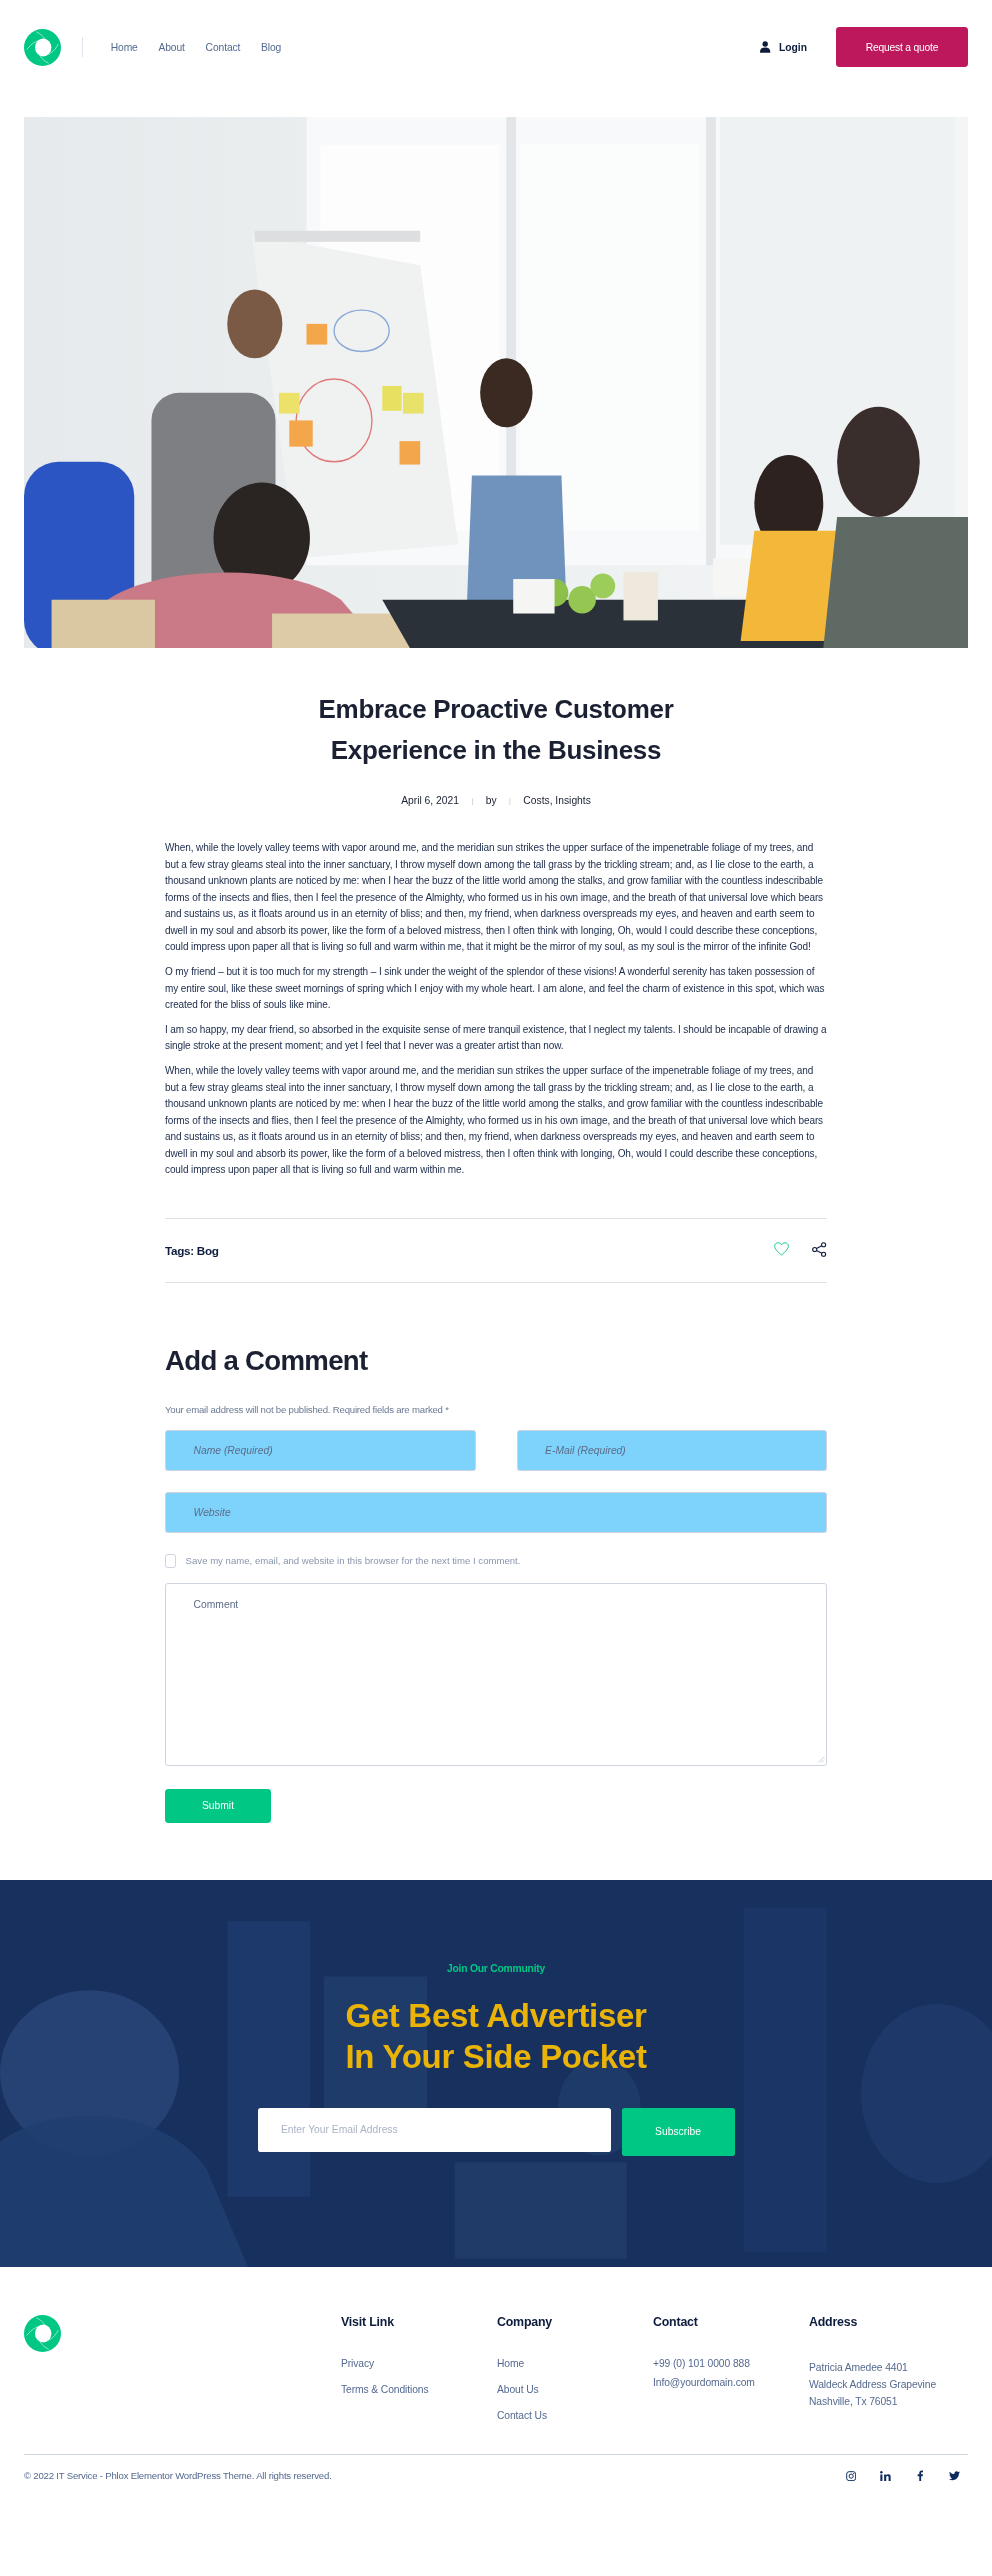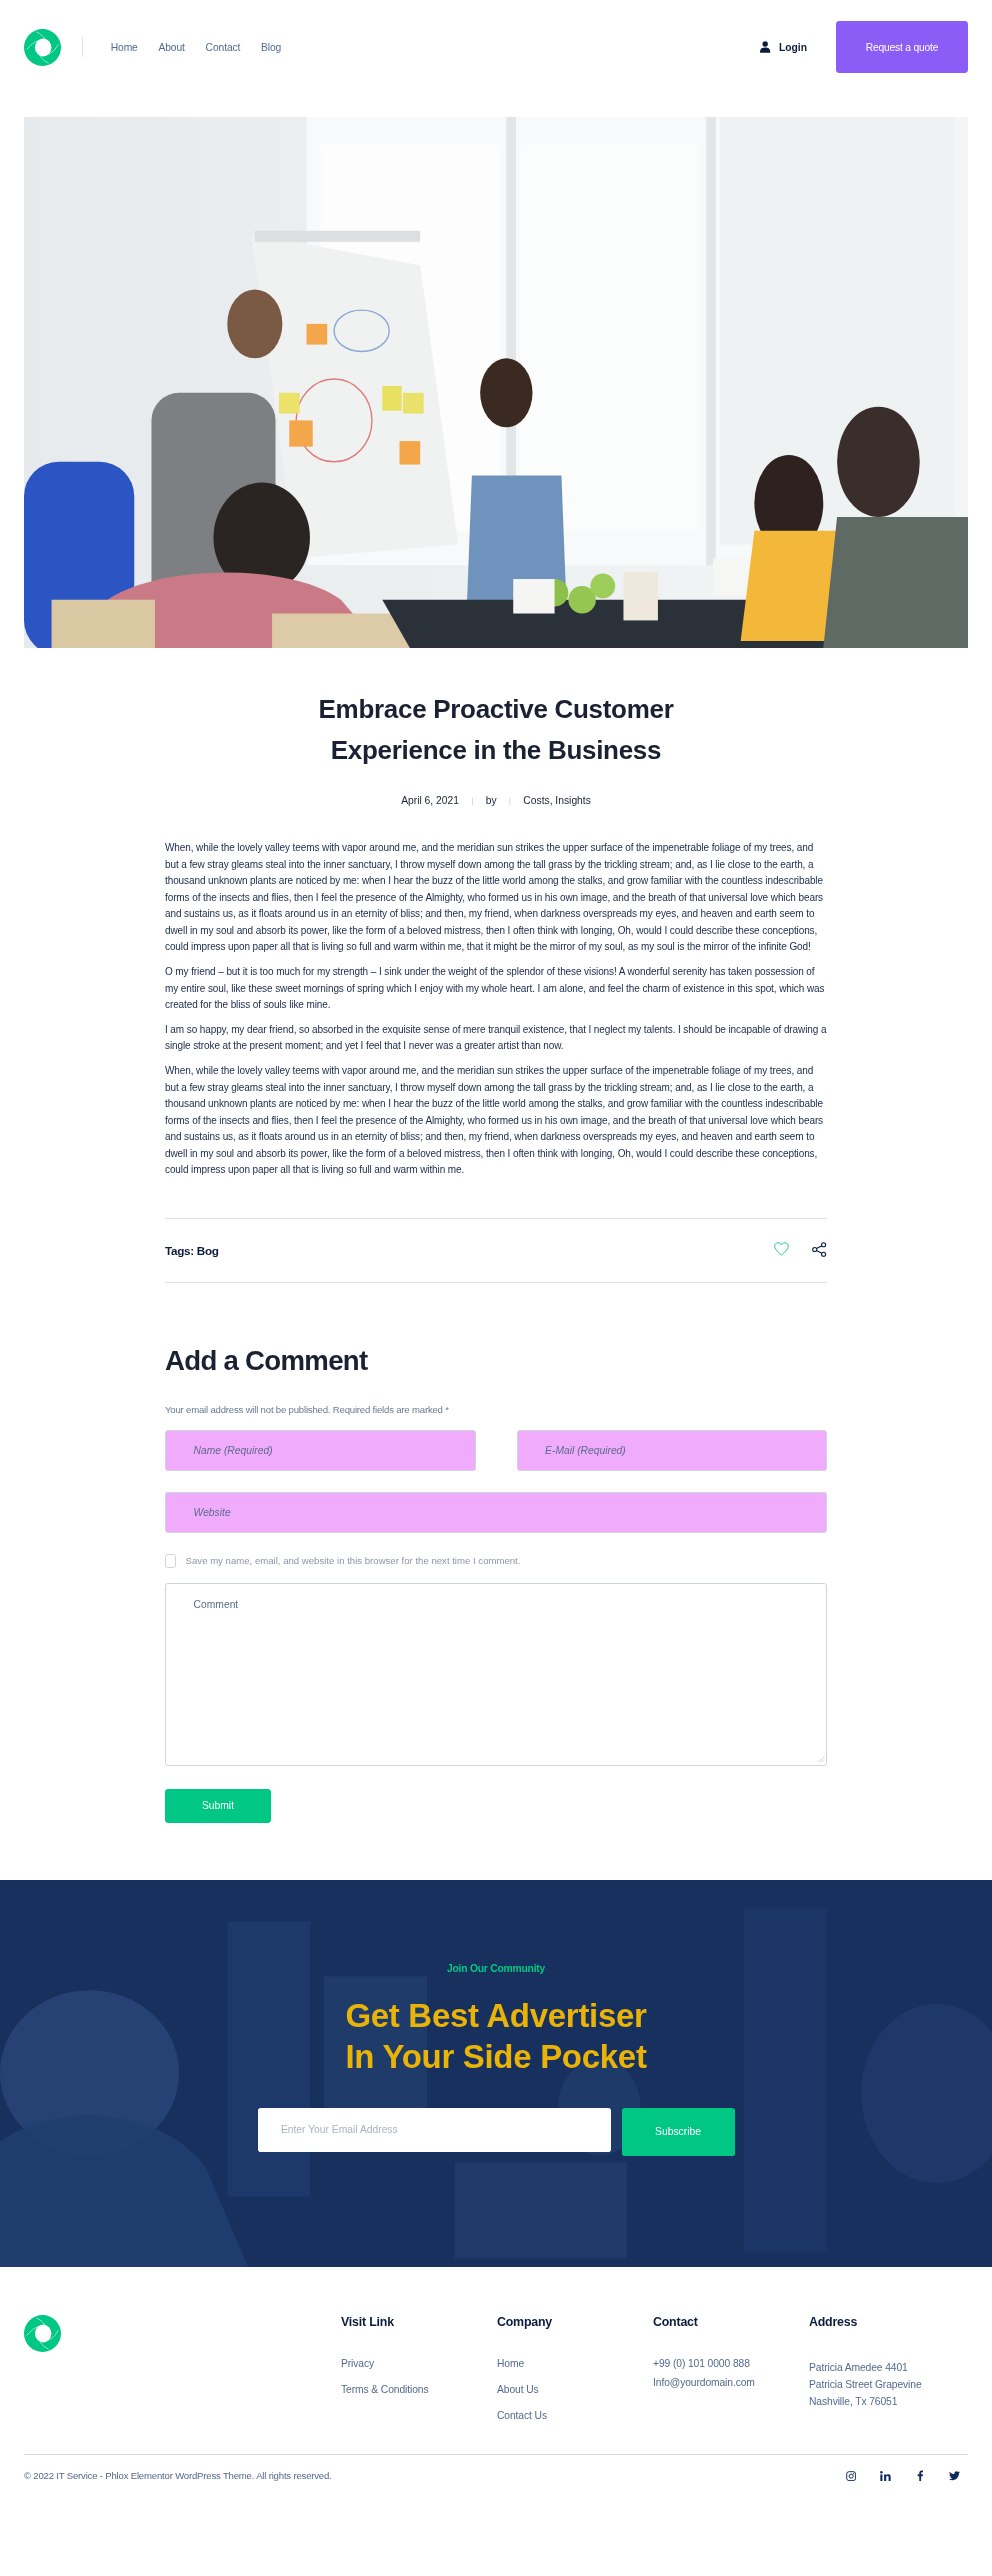--- a/index.html
+++ b/index.html
@@ -8,21 +8,21 @@
 
   
   .header { height: 94px; display: flex; align-items: center; padding: 0 24px; position: relative; }
   .logo { width: 37px; height: 37px; display: inline-block; }
   .logo-divider { width: 1.4px; height: 20.7px; background: #dfe3ea; margin: 0 27.6px 0 20.7px; }
   .nav { display: flex; gap: 0; }
   .nav a { color: #54698f; font-size: 10.3px; text-decoration: none; margin-right: 20.7px; letter-spacing: -0.1px; }
   .header-right { margin-left: auto; display: flex; align-items: center; }
   .login { display: flex; align-items: center; font-weight: bold; font-size: 10.3px; color: #0d1c3d; margin-right: 29px; }
   .login svg { margin-right: 8.3px; }
-  .quote-btn { background: #8b5cf6; color: #fff; font-size: 10.3px; border-radius: 3.4px; width: 132px; height: 52px; display: flex; align-items: center; justify-content: center; letter-spacing: -0.2px; }
+  .quote-btn { background: #be185d; color: #fff; font-size: 10.3px; border-radius: 3.4px; width: 132px; height: 40px; display: flex; align-items: center; justify-content: center; letter-spacing: -0.2px; }
 
   
   .hero { margin: 23.4px 24px 0; height: 531px; position: relative; overflow: hidden; background: #e7ecef; }
   .hero svg { width: 100%; height: 100%; display: block; }
 
   
   .article { width: 662px; margin: 0 auto; }
   .post-title { text-align: center; font-size: 26px; line-height: 41px; font-weight: bold; color: #1b2133; margin-top: 41px; letter-spacing: -0.3px; }
   .post-meta { text-align: center; font-size: 10.3px; color: #1b2133; margin-top: 24px; }
   .post-meta .sep { color: #b9c0cc; font-size: 6.9px; margin: 0 9.6px; vertical-align: 1.4px; }
@@ -30,21 +30,21 @@
   .post-body p { margin-bottom: 8.3px; letter-spacing: -0.1px; }
 
   .tags-bar { margin-top: 39px; border-top: 0.7px solid #dde1e7; border-bottom: 0.7px solid #dde1e7; height: 65px; display: flex; align-items: center; gap: 15px; }
   .tags-label { font-weight: bold; font-size: 11.7px; color: #0d1c3d; letter-spacing: -0.3px; }
   .tags-actions { margin-left: auto; display: flex; align-items: center; gap: 23.4px; }
 
   
   .comment-title { font-size: 27.6px; font-weight: bold; color: #1b2133; margin-top: 62px; letter-spacing: -0.7px; }
   .comment-note { font-size: 9.6px; color: #6a7a93; margin-top: 27.6px; letter-spacing: -0.2px; }
   .row2 { display: flex; gap: 41px; margin-top: 15px; }
-  .field { height: 41px; border: 0.7px solid #cdd3df; border-radius: 2.8px; padding: 0 27.6px; display: flex; align-items: center; font-style: italic; color: #5c6c8a; font-size: 10.3px; background: #f0abfc; }
+  .field { height: 41px; border: 0.7px solid #cdd3df; border-radius: 2.8px; padding: 0 27.6px; display: flex; align-items: center; font-style: italic; color: #5c6c8a; font-size: 10.3px; background: #7dd3fc; }
   .field.half { flex: 1; }
   .field.full { margin-top: 20.7px; }
   .checkbox-row { display: flex; align-items: center; margin-top: 20.7px; font-size: 9.6px; color: #8a96ac; }
   .checkbox { width: 11px; height: 13.8px; border: 0.7px solid #cdd3df; border-radius: 2.8px; margin-right: 9.6px; }
   .textarea { margin-top: 15px; height: 183px; border: 0.7px solid #cdd3df; border-radius: 2.8px; padding: 15px 27.6px; font-size: 10.3px; color: #5c6c8a; position: relative; }
   .resize-handle { position: absolute; right: 1.4px; bottom: 1.4px; width: 6.9px; height: 6.9px; }
   .submit-btn { margin-top: 23.4px; width: 106px; height: 34px; background: #00c884; color: #fff; border-radius: 3.4px; display: flex; align-items: center; justify-content: center; font-size: 10.3px; text-align: center; }
 
   
   .newsletter { margin-top: 57px; height: 387px; position: relative; overflow: hidden; background: #16305f; }
@@ -285,21 +285,21 @@
         <h4>Contact</h4>
         <ul>
           <li>+99 (0) 101 0000 888</li>
           <li>Info@yourdomain.com</li>
         </ul>
       </div>
       <div class="fcol address">
         <h4>Address</h4>
         <ul>
           <li>Patricia Amedee 4401</li>
-          <li>Patricia Street Grapevine</li>
+          <li>Waldeck Address Grapevine</li>
           <li>Nashville, Tx 76051</li>
         </ul>
       </div>
     </div>
   </div>
   <div class="footer-bottom">
     <span class="copyright">© 2022 IT Service - Phlox Elementor WordPress Theme. All rights reserved.</span>
     <div class="socials">
       <span>
         <svg width="10.3" height="10.3" viewBox="0 0 15 15">

